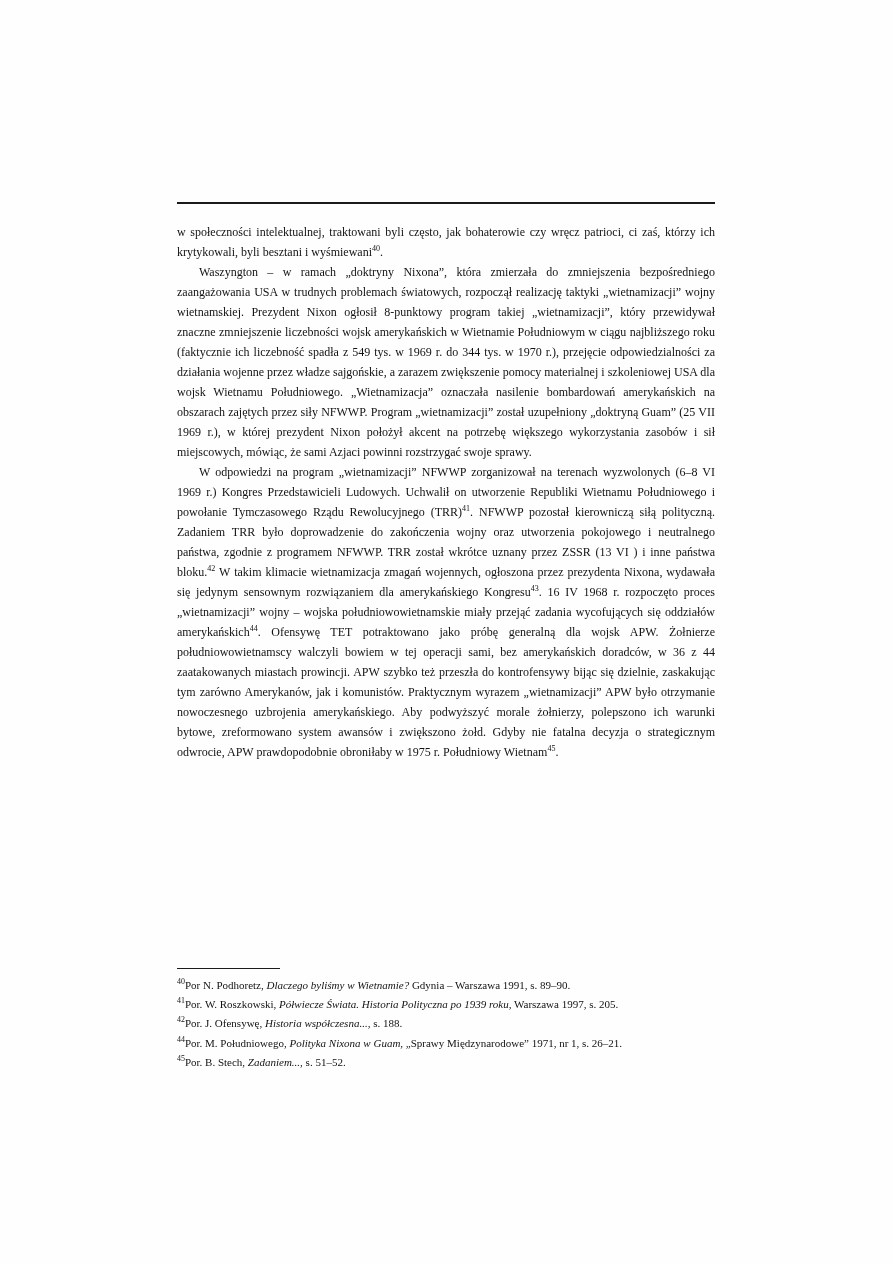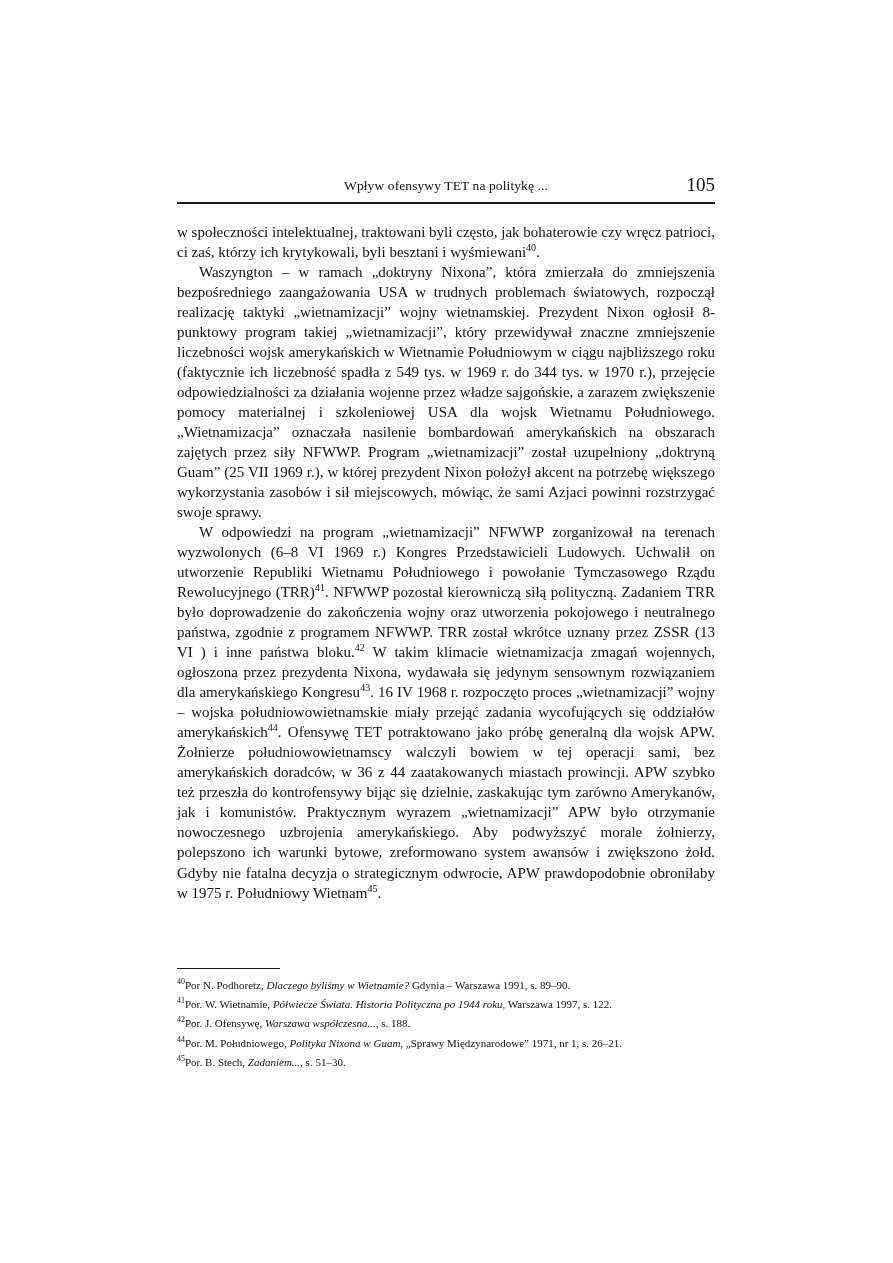--- a/index.html
+++ b/index.html
@@ -53,21 +53,21 @@
     width: 538px;
     height: 1.6px;
     background: #1a1a1a;
   }
   
   .body-text {
     position: absolute;
     left: 177px;
     top: 222px;
     width: 538px;
-    font-size: 15px;
+    font-size: 12px;
     line-height: 20.02px;
     text-align: justify;
     text-justify: inter-word;
     hyphens: manual;
   }
   .body-text p {
     margin: 0;
     text-indent: 0;
   }
   .body-text p.indent {
@@ -102,34 +102,30 @@
   .footnotes .fn sup {
     font-size: 0.72em;
   }
   i, .it { font-style: italic; }
 </style>
 </head>
 <body>
 
 <div class="page">
 
-  <div class="header">
-    <span class="header-title">Wpływ ofensywy TET na politykę ...</span>
-    <span class="header-pageno">105</span>
-  </div>
   <div class="header-rule"></div>
 
   <div class="body-text" id="body-text">
       <p><span>w społeczności intelektualnej, traktowani byli często, jak bohaterowie czy wręcz patrioci, ci zaś, którzy ich krytykowali, byli besztani i wyśmiewani</span><sup>40</sup><span>.</span></p>
       <p class="indent"><span>Waszyngton – w ramach „doktryny Nixona”, która zmierzała do zmniejszenia bezpośredniego zaangażowania USA w trudnych problemach światowych, rozpoczął realizację taktyki „wietnamizacji” wojny wietnamskiej. Prezydent Nixon ogłosił 8-punktowy program takiej „wietnamizacji”, który przewidywał znaczne zmniejszenie liczebności wojsk amerykańskich w Wietnamie Południowym w ciągu najbliższego roku (faktycznie ich liczebność spadła z 549 tys. w 1969 r. do 344 tys. w 1970 r.), przejęcie odpowiedzialności za działania wojenne przez władze sajgońskie, a zarazem zwiększenie pomocy materialnej i szkoleniowej USA dla wojsk Wietnamu Południowego. „Wietnamizacja” oznaczała nasilenie bombardowań amerykańskich na obszarach zajętych przez siły NFWWP. Program „wietnamizacji” został uzupełniony „doktryną Guam” (25 VII 1969 r.), w której prezydent Nixon położył akcent na potrzebę większego wykorzystania zasobów i sił miejscowych, mówiąc, że sami Azjaci powinni rozstrzygać swoje sprawy.</span></p>
       <p class="indent"><span>W odpowiedzi na program „wietnamizacji” NFWWP zorganizował na terenach wyzwolonych (6–8 VI 1969 r.) Kongres Przedstawicieli Ludowych. Uchwalił on utworzenie Republiki Wietnamu Południowego i powołanie Tymczasowego Rządu Rewolucyjnego (TRR)</span><sup>41</sup><span>. NFWWP pozostał kierowniczą siłą polityczną. Zadaniem TRR było doprowadzenie do zakończenia wojny oraz utworzenia pokojowego i neutralnego państwa, zgodnie z programem NFWWP. TRR został wkrótce uznany przez ZSSR (13 VI ) i inne państwa bloku.</span><sup>42</sup><span> W takim klimacie wietnamizacja zmagań wojennych, ogłoszona przez prezydenta Nixona, wydawała się jedynym sensownym rozwiązaniem dla amerykańskiego Kongresu</span><sup>43</sup><span>. 16 IV 1968 r. rozpoczęto proces „wietnamizacji” wojny – wojska południowowietnamskie miały przejąć zadania wycofujących się oddziałów amerykańskich</span><sup>44</sup><span>. Ofensywę TET potraktowano jako próbę generalną dla wojsk APW. Żołnierze południowowietnamscy walczyli bowiem w tej operacji sami, bez amerykańskich doradców, w 36 z 44 zaatakowanych miastach prowincji. APW szybko też przeszła do kontrofensywy bijąc się dzielnie, zaskakując tym zarówno Amerykanów, jak i komunistów. Praktycznym wyrazem „wietnamizacji” APW było otrzymanie nowoczesnego uzbrojenia amerykańskiego. Aby podwyższyć morale żołnierzy, polepszono ich warunki bytowe, zreformowano system awansów i zwiększono żołd. Gdyby nie fatalna decyzja o strategicznym odwrocie, APW prawdopodobnie obroniłaby w 1975 r. Południowy Wietnam</span><sup>45</sup><span>.</span></p>
     </div>
 
   <div class="fn-rule"></div>
   <div class="footnotes" id="footnote-list">
       <p class="fn"><sup>40</sup><span>Por N. Podhoretz, </span><i>Dlaczego byliśmy w Wietnamie?</i><span> Gdynia – Warszawa 1991, s. 89–90.</span></p>
-      <p class="fn"><sup>41</sup><span>Por. W. Wietnamie, </span><i>Półwiecze Świata. Historia Polityczna po 1944 roku</i><span>, Warszawa 1997, s. 122.</span></p>
-      <p class="fn"><sup>42</sup><span>Por. J. Ofensywę, </span><i>Warszawa współczesna...</i><span>, s. 188.</span></p>
+      <p class="fn"><sup>41</sup><span>Por. W. Roszkowski, </span><i>Półwiecze Świata. Historia Polityczna po 1939 roku</i><span>, Warszawa 1997, s. 205.</span></p>
+      <p class="fn"><sup>42</sup><span>Por. J. Ofensywę, </span><i>Historia współczesna...</i><span>, s. 188.</span></p>
       <p class="fn"><sup>44</sup><span>Por. M. Południowego, </span><i>Polityka Nixona w Guam</i><span>, „Sprawy Międzynarodowe” 1971, nr 1, s. 26–21.</span></p>
-      <p class="fn"><sup>45</sup><span>Por. B. Stech, </span><i>Zadaniem...</i><span>, s. 51–30.</span></p>
+      <p class="fn"><sup>45</sup><span>Por. B. Stech, </span><i>Zadaniem...</i><span>, s. 51–52.</span></p>
     </div>
 
 </div>
 
 </body></html>

